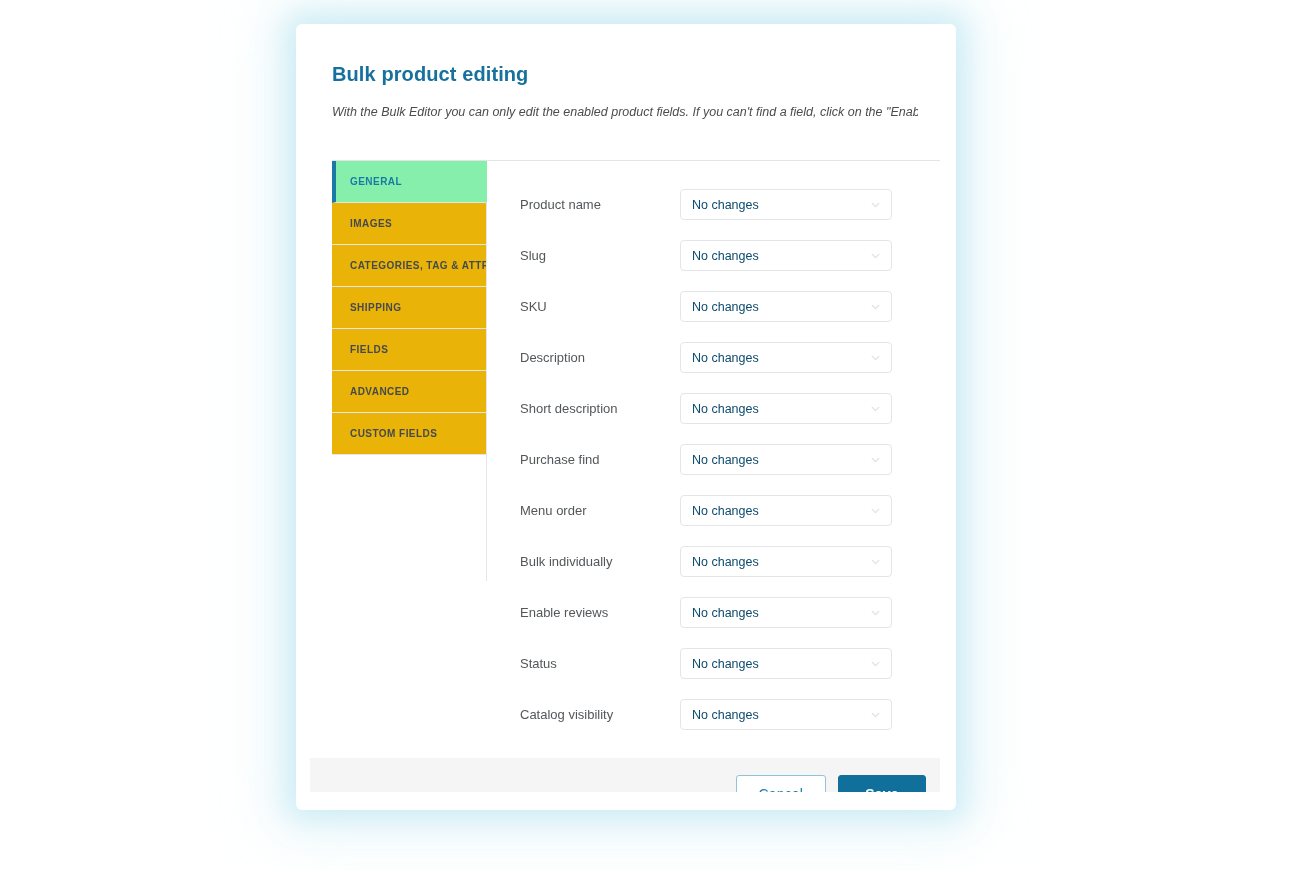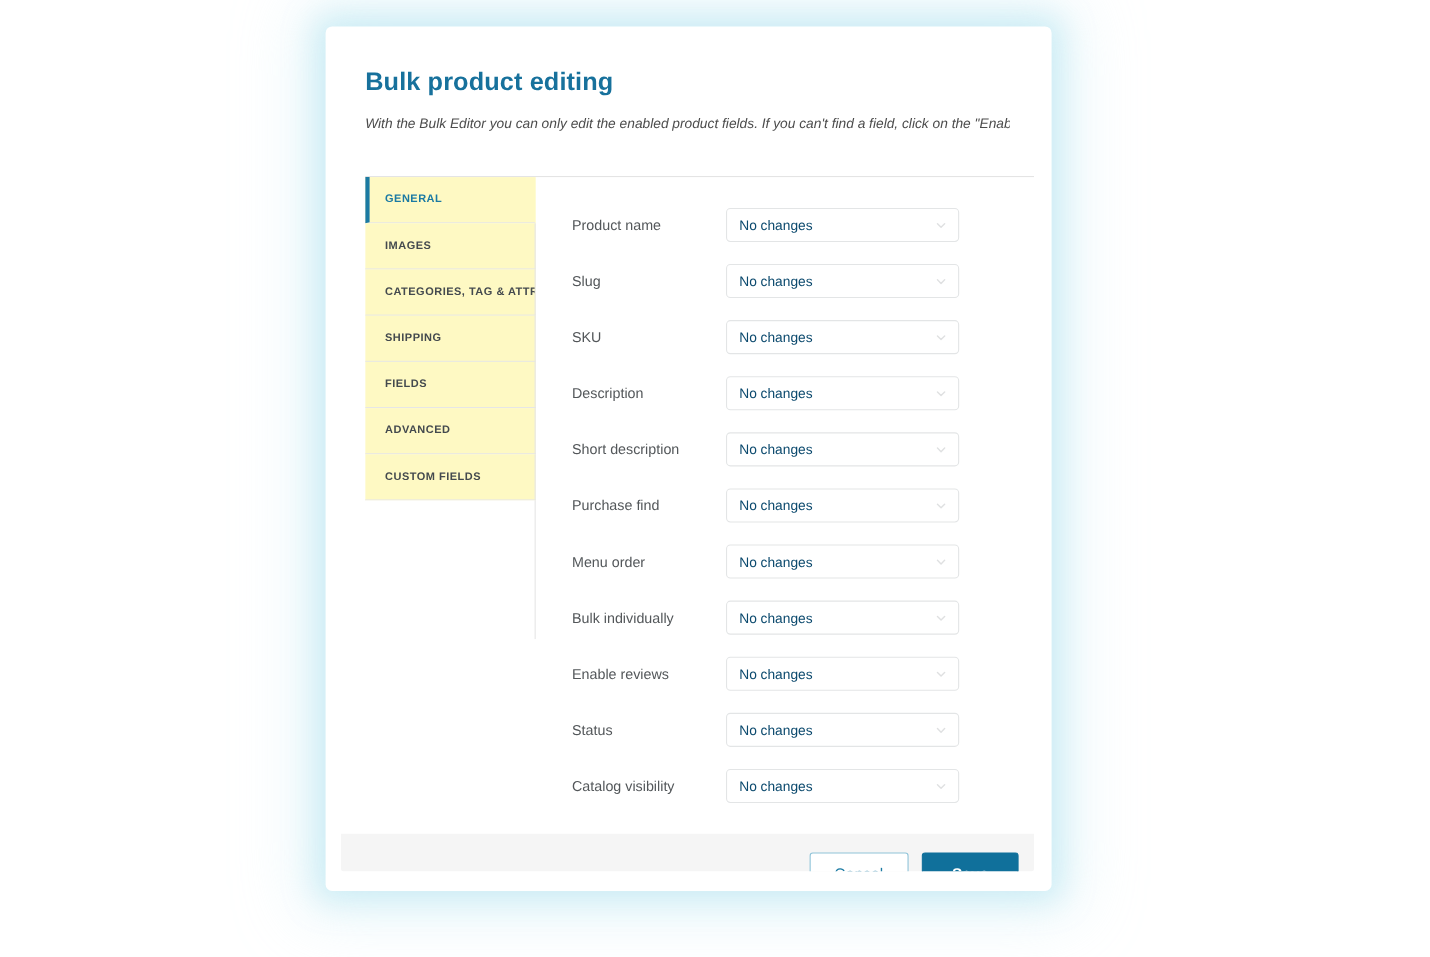--- a/index.html
+++ b/index.html
@@ -42,21 +42,21 @@
     background: #ffffff;
     overflow: hidden;
     border-radius: 2px;
   }
 
   
   .modal-header {
     padding: 24px 22px 0 22px;
   }
   .modal-title {
-    font-size: 23px;
+    font-size: 20px;
     font-weight: 600;
     color: #17719c;
     letter-spacing: .1px;
     line-height: 24px;
   }
   .modal-subtitle {
     margin-top: 18px;
     font-size: 12.5px;
     font-style: italic;
     color: #4c4c4c;
@@ -92,30 +92,30 @@
 
   .tab {
     height: 42px;
     display: flex;
     align-items: center;
     padding-left: 18px;
     font-size: 10px;
     font-weight: 600;
     letter-spacing: .45px;
     color: #444a4e;
-    background: #fef9c3;
+    background: #eab308;
     border-bottom: 1px solid #e6e6e6;
     border-right: 1px solid #e6e6e6;
     cursor: pointer;
     white-space: nowrap;
     overflow: hidden;
   }
 
   .tab.active {
-    background: #fef9c3;
+    background: #86efac;
     color: #1b7aa3;
     border-left: 4px solid #1b7aa3;
     padding-left: 14px;
     border-right: 1px solid transparent;
     border-bottom: 1px solid #e6e6e6;
   }
 
   .tabs-filler {
     border-right: 1px solid #e6e6e6;
     background: #ffffff;
@@ -128,20 +128,21 @@
     position: relative;
     overflow: hidden;
     padding: 18px 0 0 0;
   }
 
   .field-row {
     display: flex;
     align-items: center;
     height: 51px;
     padding-left: 33px;
+    gap: 20px;
   }
 
   .field-label {
     width: 140px;
     flex: 0 0 140px;
     font-size: 13px;
     color: #53575a;
     line-height: 17px;
   }
 

